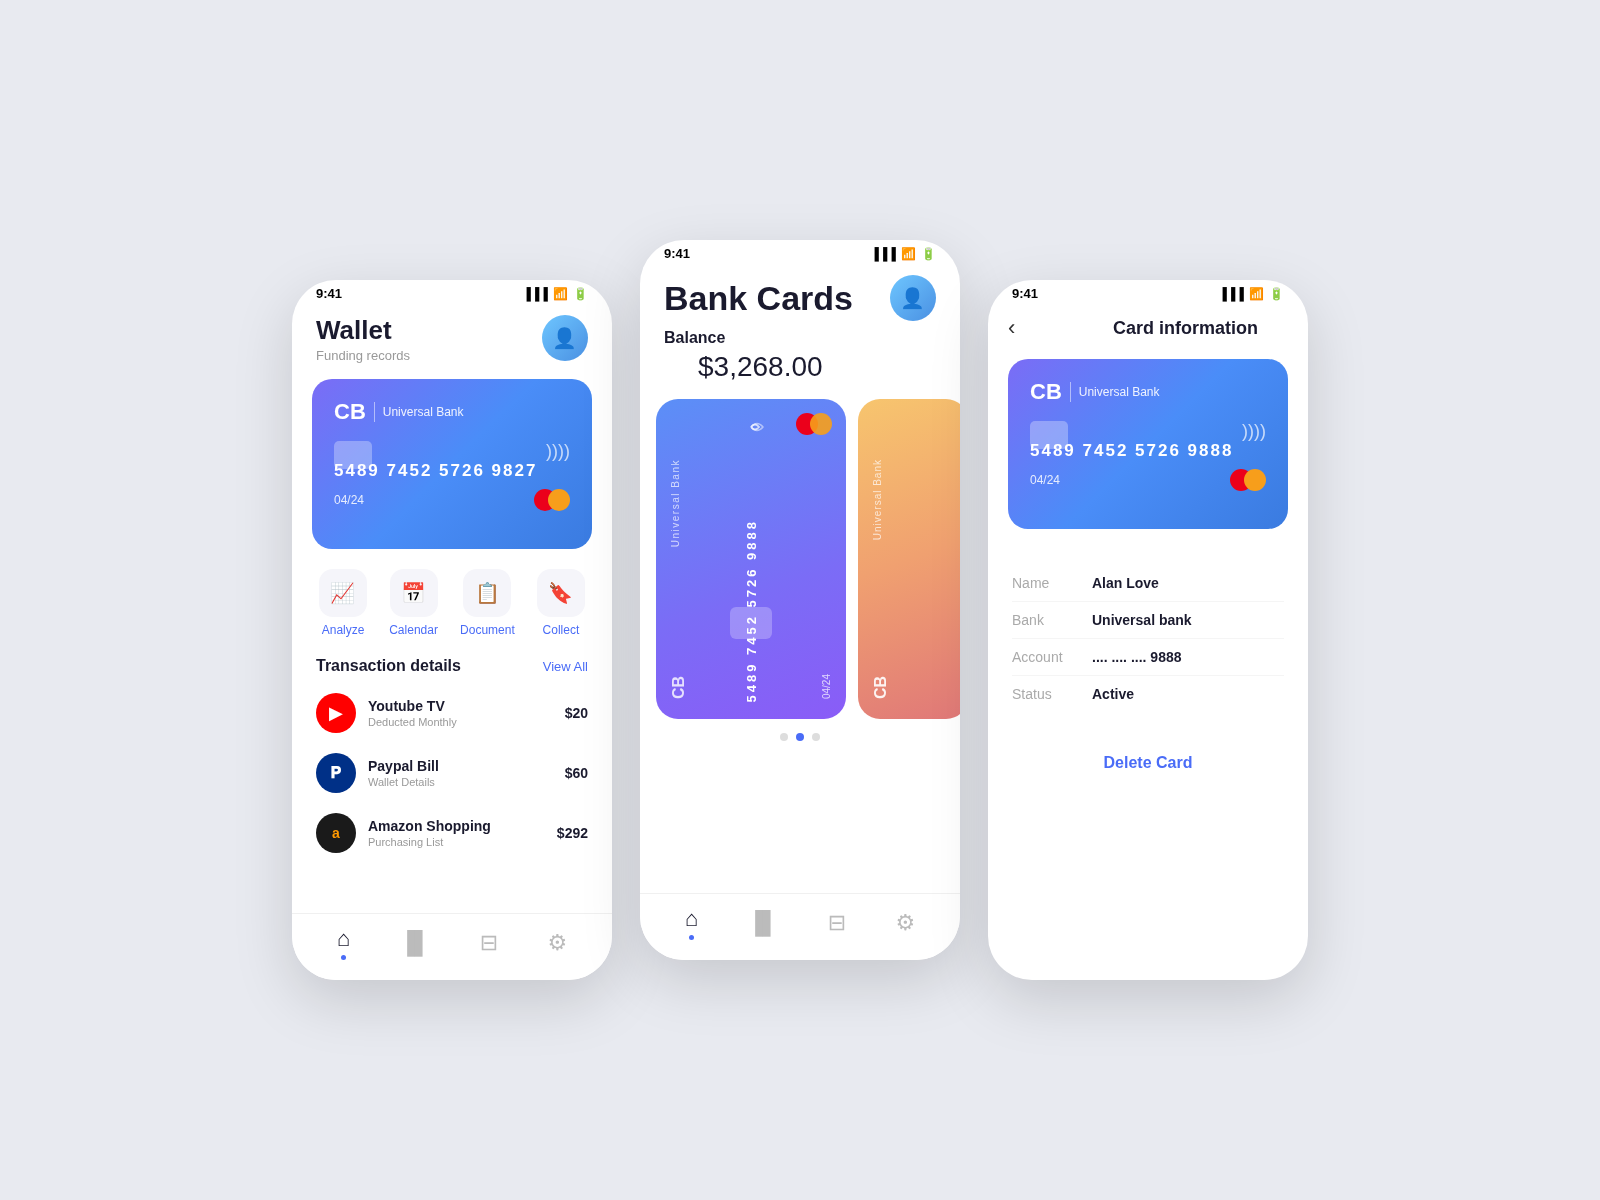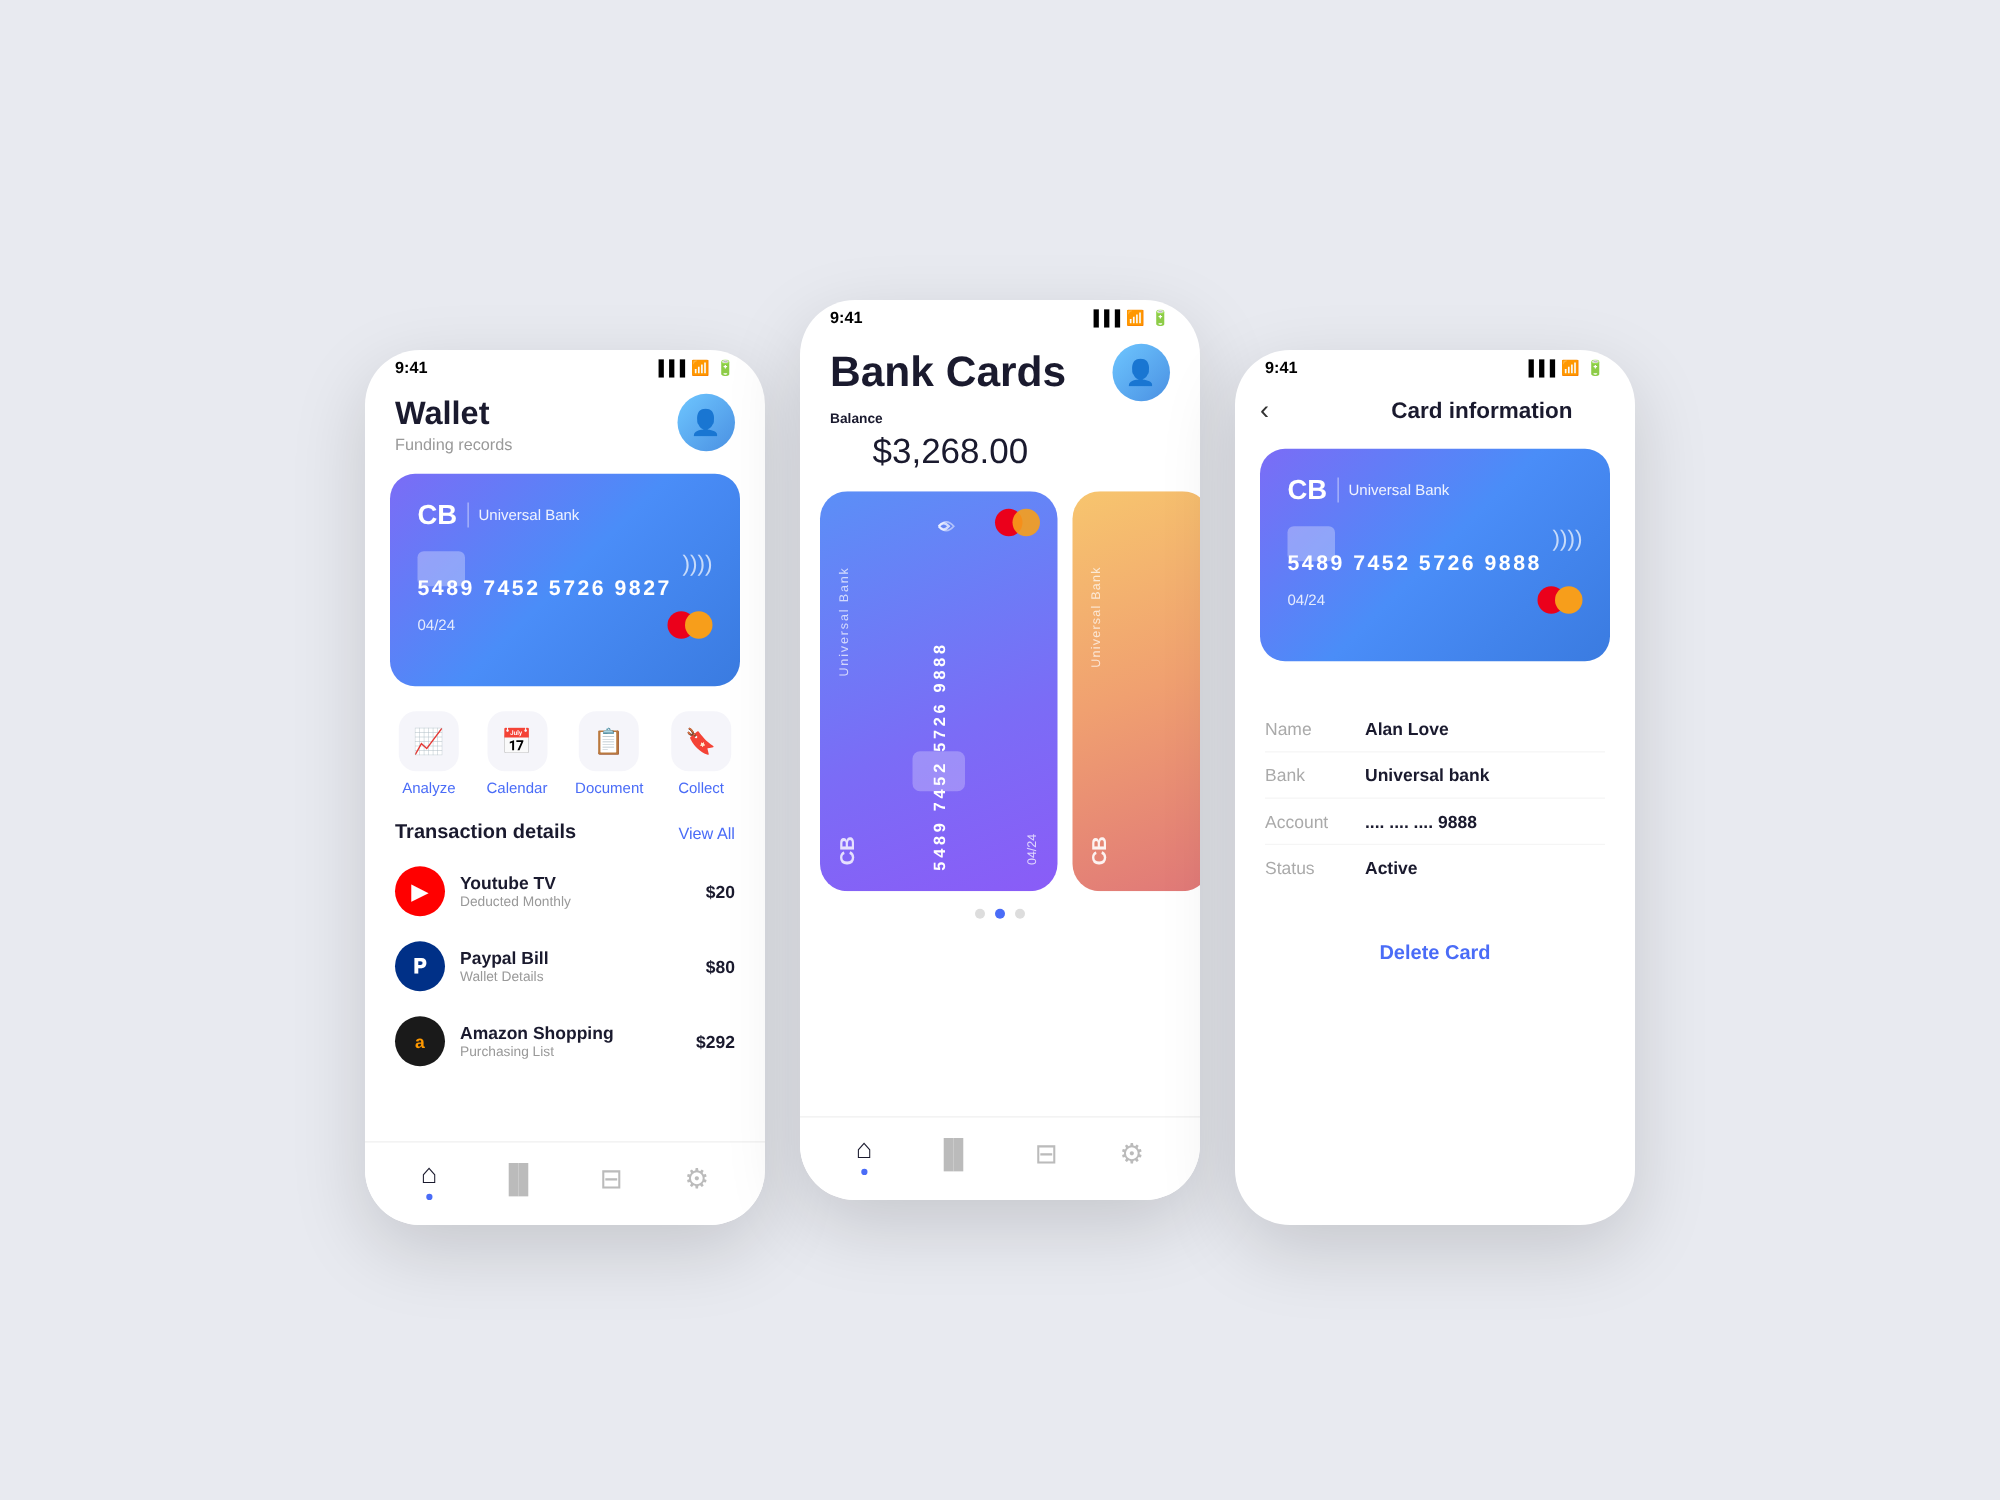--- a/index.html
+++ b/index.html
@@ -152,21 +152,21 @@
 
     
     .p2-header {
       display: flex;
       justify-content: space-between;
       align-items: center;
       padding: 8px 24px 8px;
     }
     .p2-title { font-size: 34px; font-weight: 900; color: #1a1a2e; }
     .balance-section { padding: 0 24px 16px; }
-    .balance-label { font-size: 11px; font-weight: 600; color: #1a1a2e; }
+    .balance-label { font-size: 16px; font-weight: 600; color: #1a1a2e; }
     .balance-amount { font-size: 28px; font-weight: 400; color: #1a1a2e; margin-top: 4px; margin-left: 34px; }
 
     
     .card-carousel {
       padding: 0 16px;
       display: flex;
       gap: 12px;
       overflow: hidden;
     }
     .card-tall {
@@ -332,21 +332,21 @@
       </div>
       <span class="tx-amount">$20</span>
     </div>
 
     <div class="tx-item">
       <div class="tx-icon tx-icon-pp" style="font-weight:800; font-size:16px;">𝐏</div>
       <div class="tx-info">
         <div class="tx-name">Paypal Bill</div>
         <div class="tx-desc">Wallet Details</div>
       </div>
-      <span class="tx-amount">$80</span>
+      <span class="tx-amount">$60</span>
     </div>
 
     <div class="tx-item">
       <div class="tx-icon tx-icon-amz" style="font-size:14px; color:#ff9900; font-weight:800;">a</div>
       <div class="tx-info">
         <div class="tx-name">Amazon Shopping</div>
         <div class="tx-desc">Purchasing List</div>
       </div>
       <span class="tx-amount">$292</span>
     </div>

